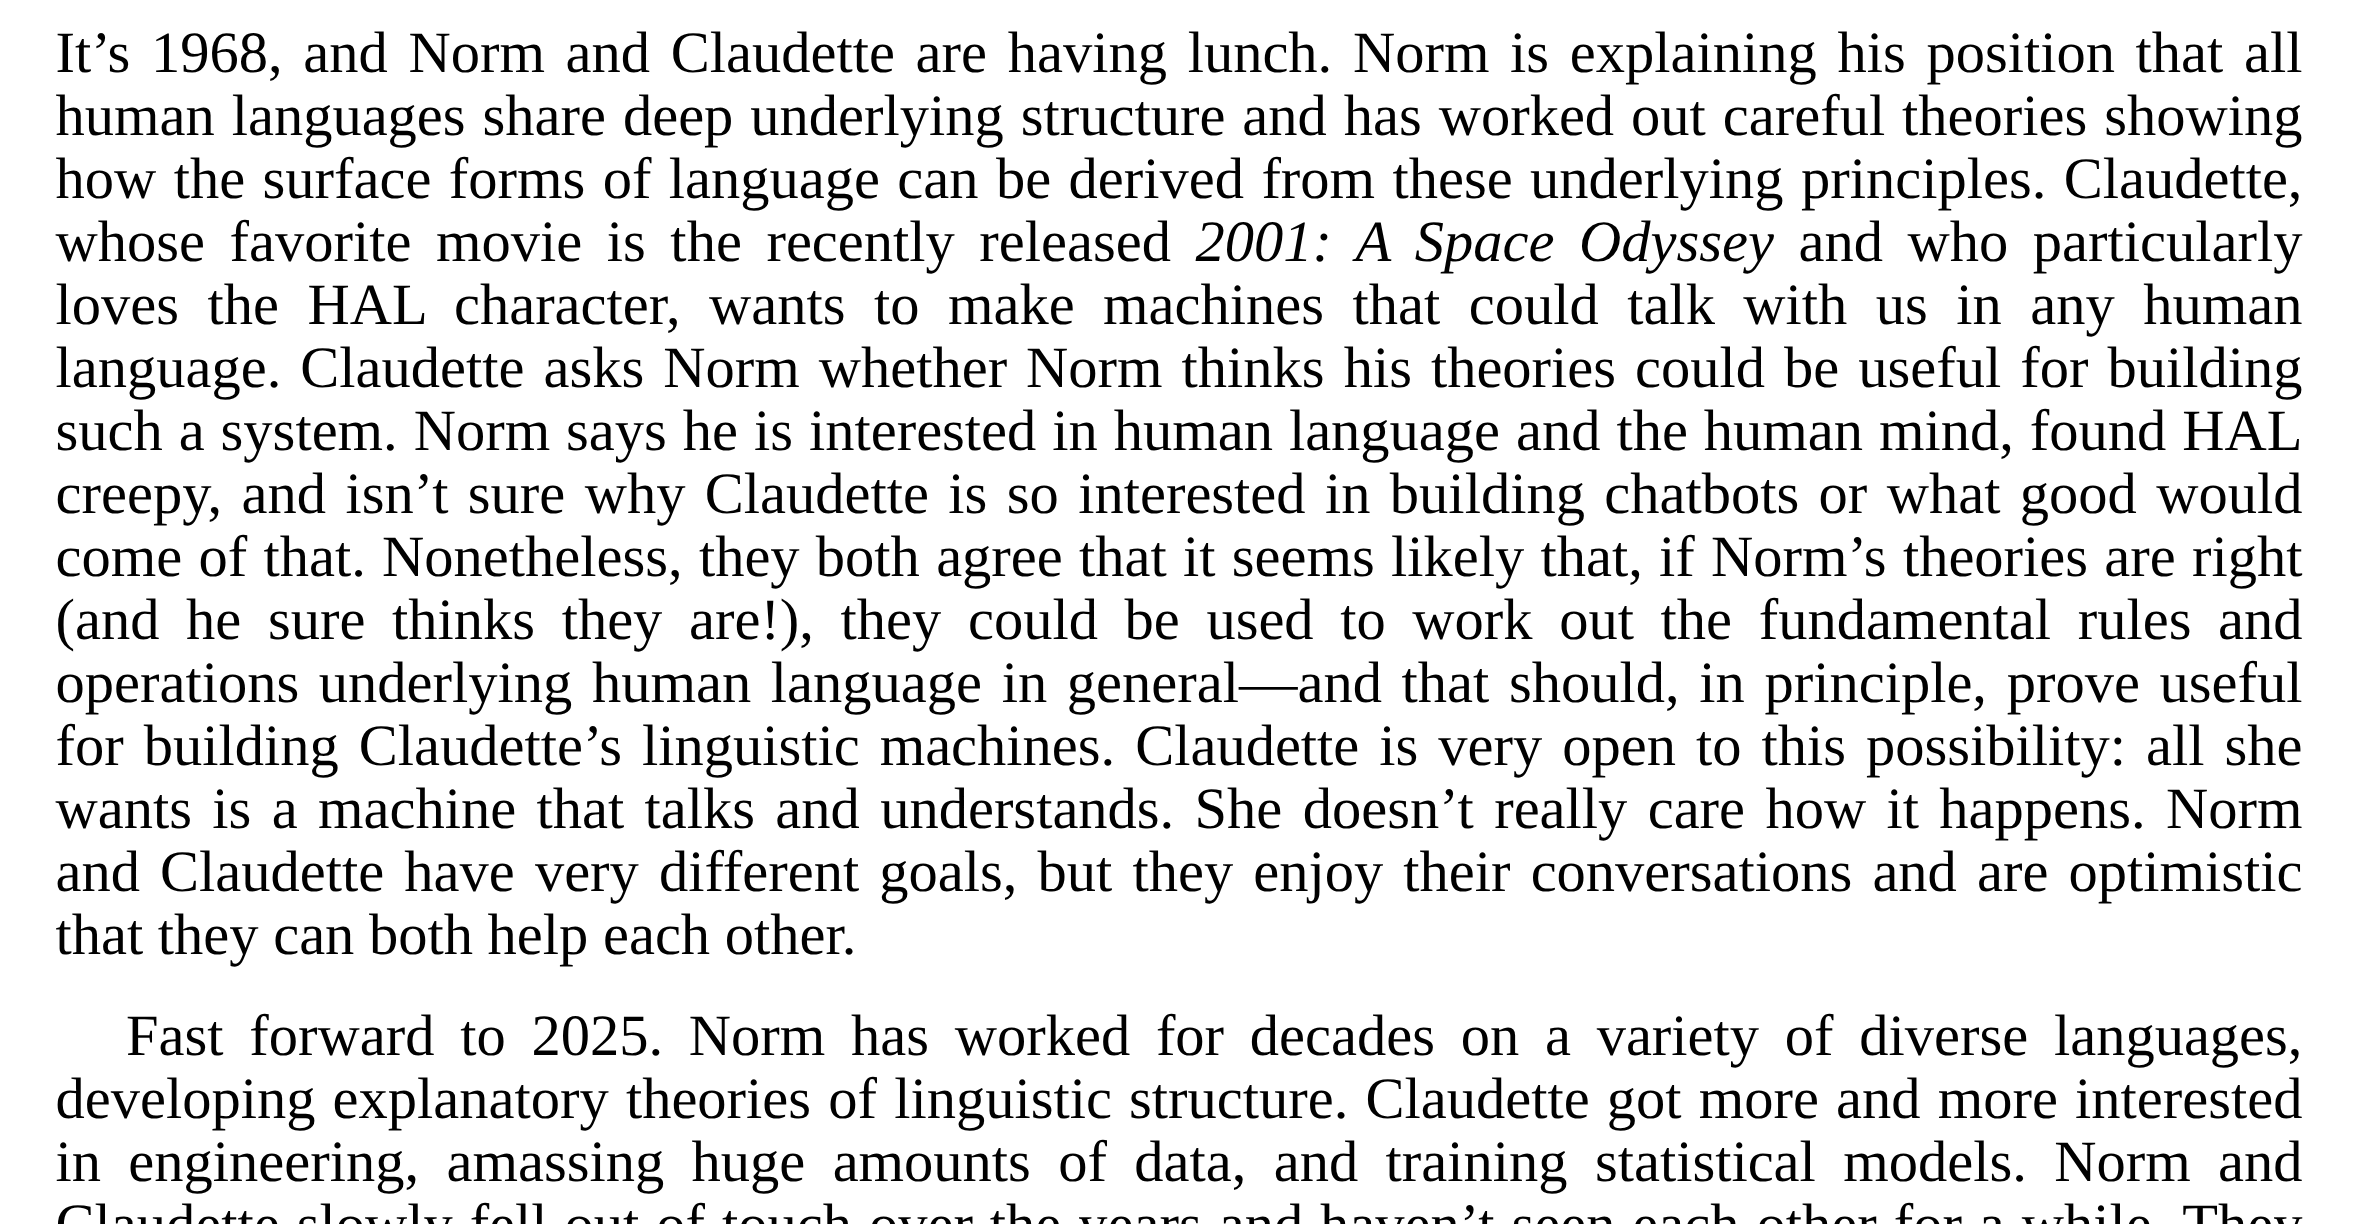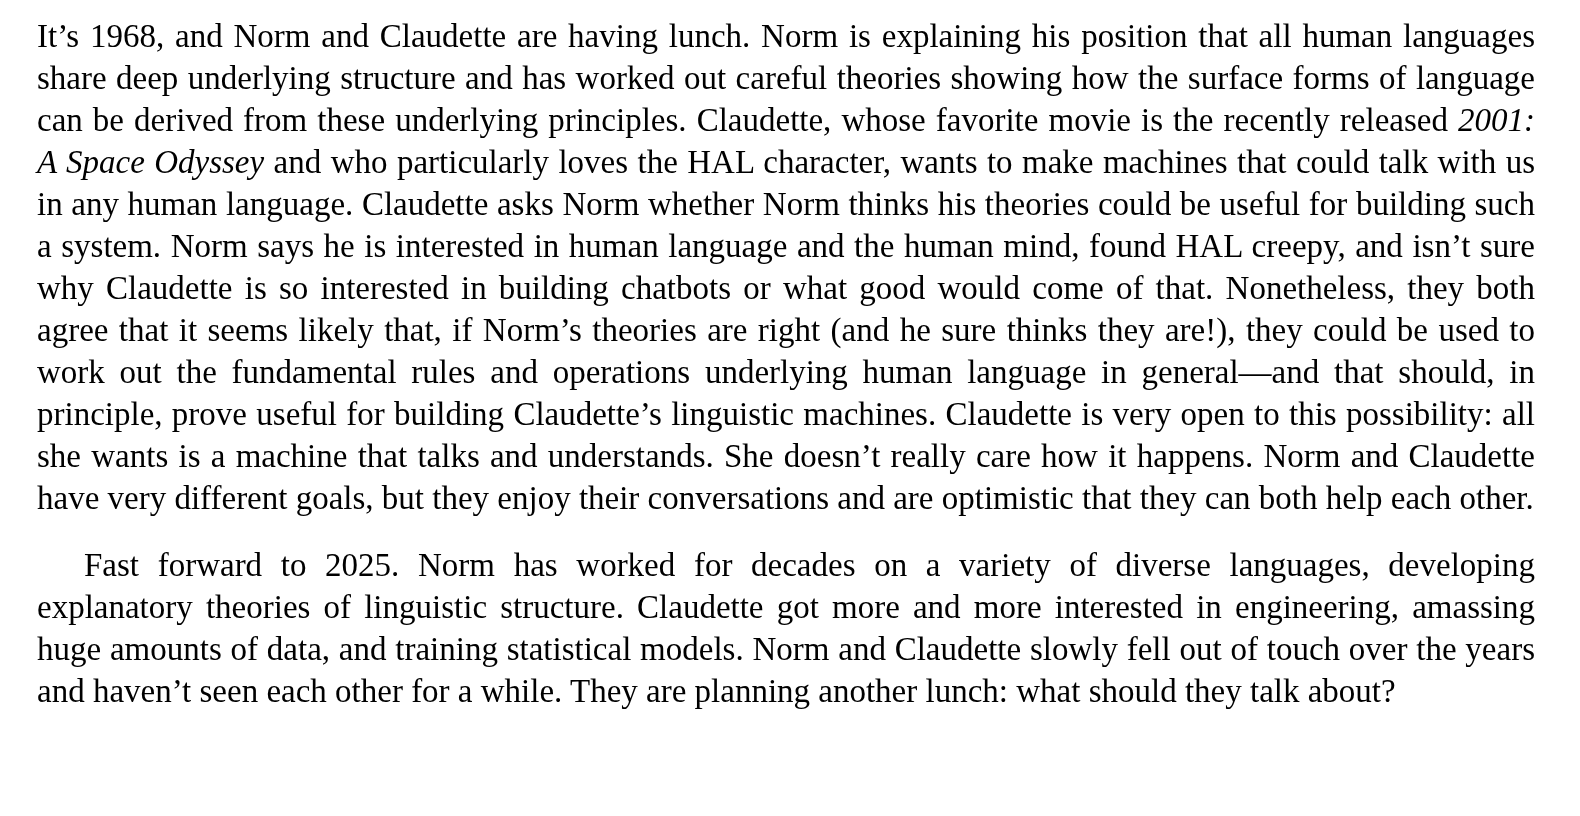--- a/index.html
+++ b/index.html
@@ -13,21 +13,21 @@
     overflow: hidden;
   }
   .page {
     box-sizing: border-box;
     width: 1580px;
     height: 816px;
     padding: 15px 45px 0 37px;
     background: #ffffff;
     color: #000000;
     font-family: "Liberation Serif", "DejaVu Serif", serif;
-    font-size: 33px;
+    font-size: 39px;
     line-height: 42px;
     text-align: justify;
     text-justify: inter-word;
   }
   .page p {
     margin: 0;
     padding: 0;
   }
   p.indented {
     text-indent: 47px;

